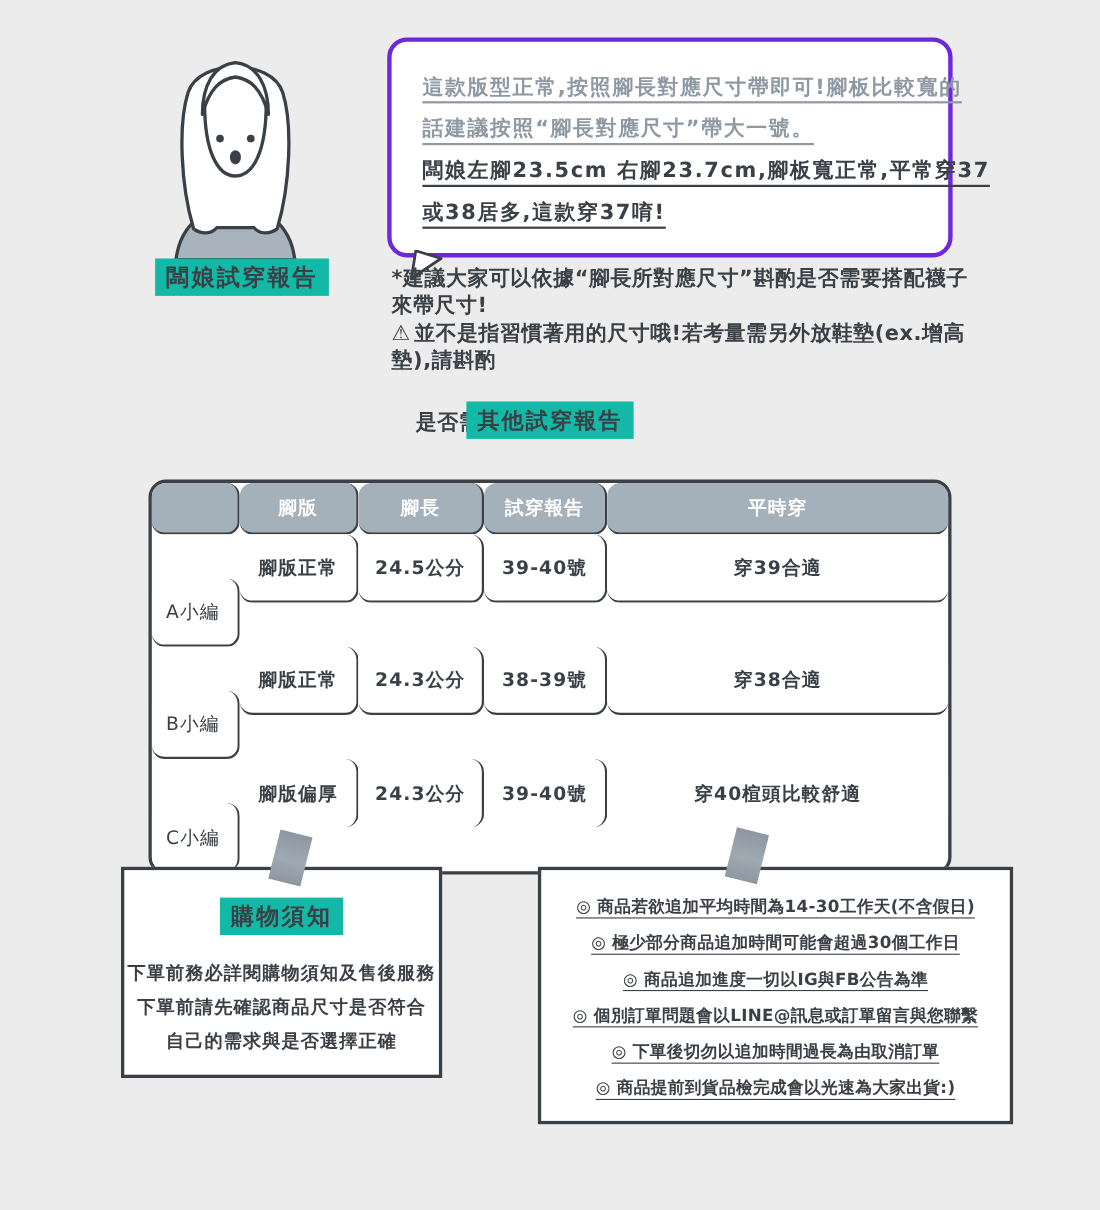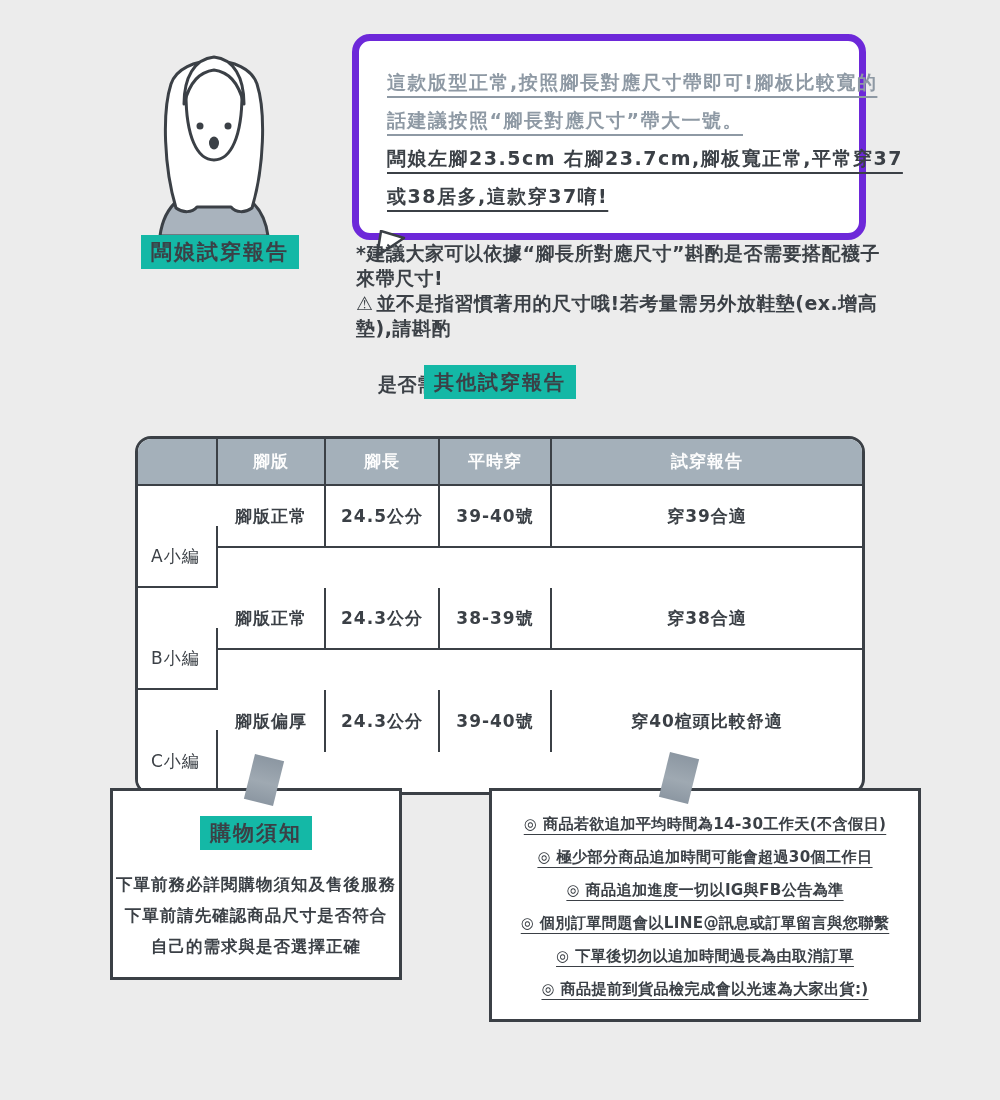--- a/index.html
+++ b/index.html
@@ -8,39 +8,39 @@
   .page { position:relative; width:1000px; height:1100px; background:#ececec; color:#3b4046; overflow:hidden; }
 
   
   .avatar { position:absolute; left:138px; top:36px; width:152px; height:200px; }
 
   
   .reporter { position:absolute; left:120px; top:238px; width:200px; text-align:center; }
   .hl { background:#14b8a6; padding:5px 10px; font-size:21px; font-weight:bold; letter-spacing:2px; color:#3b4046; }
 
   
-  .bubble { position:absolute; left:352px; top:34px; width:514px; background:#ffffff; border:7px solid #6d28d9; border-radius:18px; padding:22px 28px 18px 28px; }
+  .bubble { position:absolute; left:352px; top:34px; width:514px; background:#ffffff; border:4px solid #6d28d9; border-radius:18px; padding:22px 28px 18px 28px; }
   .bubble-line { font-size:19px; line-height:38px; letter-spacing:1.5px; font-weight:bold; text-decoration:underline; text-underline-offset:7px; text-decoration-thickness:1.5px; white-space:nowrap; }
   .bubble-line.muted { color:#8e99a4; }
   .bubble-line.dark { color:#3b4046; }
   .bubble-tail { position:absolute; left:14px; bottom:-25px; }
 
   
   .note { position:absolute; left:356px; top:241px; width:530px; font-size:19px; line-height:25px; letter-spacing:0.5px; font-weight:bold; color:#3b4046; }
   .note .indent { padding-left:22px;margin-top:31px; }
   .warn { font-weight:normal; margin-right:3px; }
 
   
   .section-title { position:absolute; left:0; top:369px; width:1000px; text-align:center; }
   .section-title .hl { font-size:20px; }
 
   
   .report-table { position:absolute; left:135px; top:436px; width:730px; border:3px solid #3b4046; border-radius:16px; overflow:hidden; background:#fff; }
   .t-row { display:grid; grid-template-columns:80px 108px 114px 112px 1fr; }
-  .t-cell { display:flex; align-items:center; justify-content:center; border-right:2.5px solid #3b4046; border-bottom:2.5px solid #3b4046; font-size:17px; letter-spacing:1px; font-weight:bold; color:#3b4046; background:#fff; }
+  .t-cell { display:flex; align-items:center; justify-content:center; border-right:2.5px solid #3b4046; border-bottom:2.5px solid #3b4046; font-size:17px; letter-spacing:1px; font-weight:bold; color:#3b4046; background:#fff;border-radius:12px; }
   .t-cell:last-child { border-right:none; }
   .t-row.head .t-cell { height:47px; background:#a4b0ba; color:#fdfdfd; }
   .t-row.body .t-cell { height:62px; }
   .t-row.body .t-cell.first { justify-content:flex-start; padding-left:13px; font-weight:normal;margin-top:40px; }
   .t-row.last .t-cell { border-bottom:none; }
 
   
   .notice-box { position:absolute; left:110px; top:788px; width:292px; height:192px; background:#fff; border:3px solid #3b4046; text-align:center; padding-top:28px; }
   .notice-lines { margin-top:22px; font-size:16.5px; line-height:31px; letter-spacing:1px; font-weight:bold; color:#3b4046; }
 
@@ -93,22 +93,22 @@
 
   <div class="section-title">
     <span class="hl">其他試穿報告</span>
   </div>
 
   <div class="report-table">
     <div class="t-row head">
       <div class="t-cell"></div>
       <div class="t-cell">腳版</div>
       <div class="t-cell">腳長</div>
+      <div class="t-cell">試穿報告</div>
       <div class="t-cell">平時穿</div>
-      <div class="t-cell">試穿報告</div>
     </div>
     <div class="t-row body">
       <div class="t-cell first">A小編</div>
       <div class="t-cell">腳版正常</div>
       <div class="t-cell">24.5公分</div>
       <div class="t-cell">39-40號</div>
       <div class="t-cell">穿39合適</div>
     </div>
     <div class="t-row body">
       <div class="t-cell first">B小編</div>

